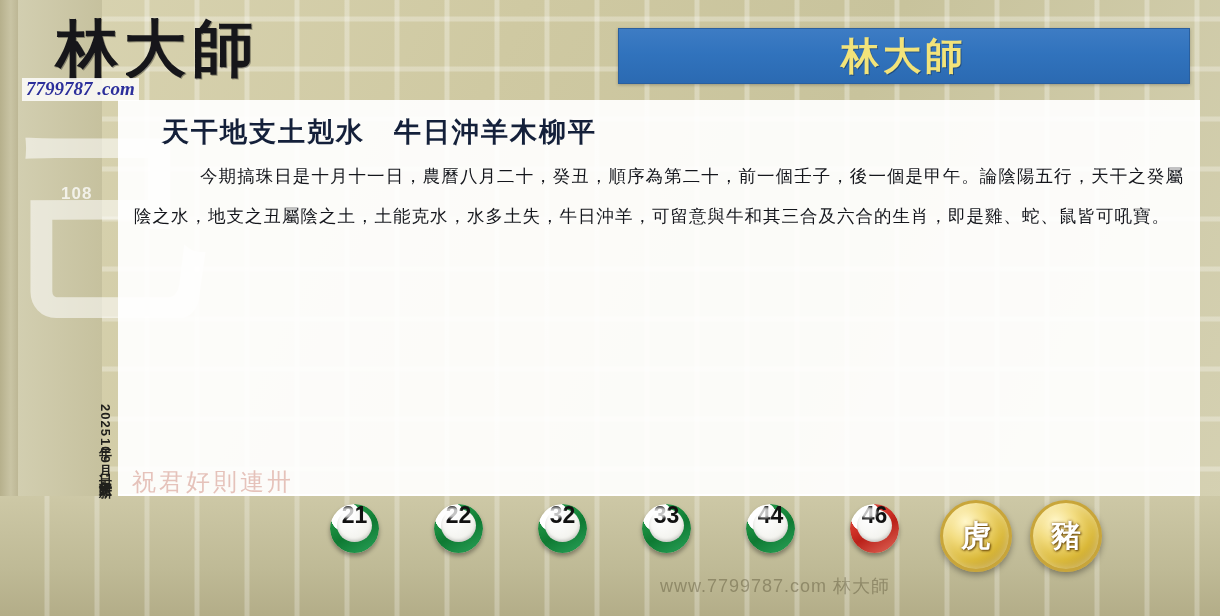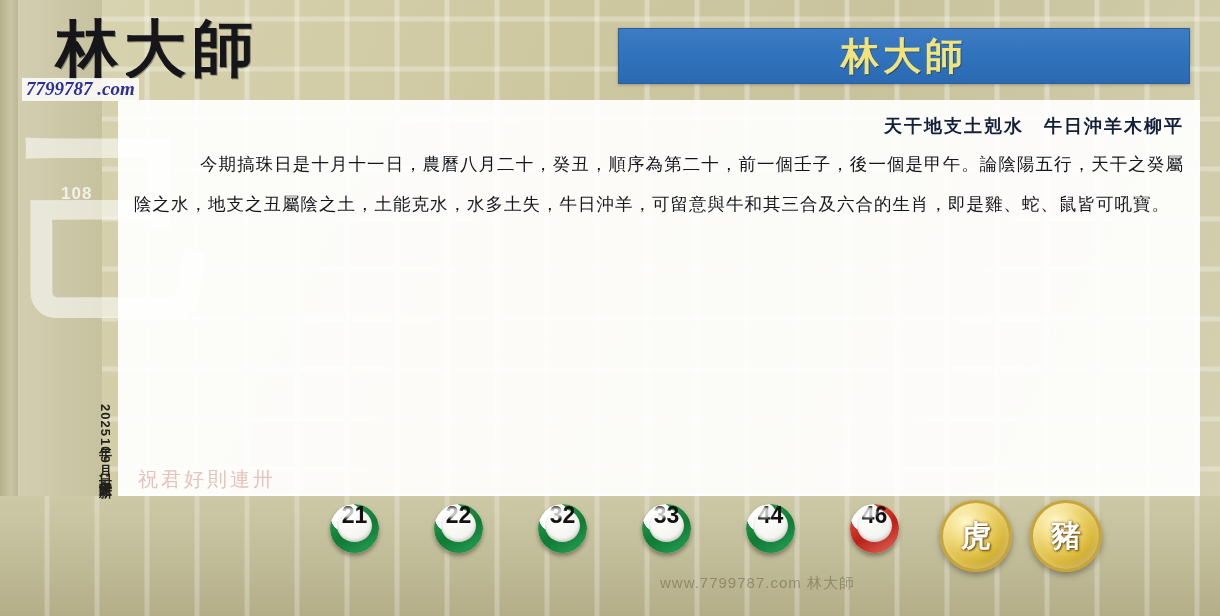--- a/index.html
+++ b/index.html
@@ -96,22 +96,22 @@
 
   
   #article {
     position: absolute; left: 118px; top: 100px;
     width: 1082px; height: 396px;
     background: rgba(255,255,255,0.93);
     padding: 6px 16px 0 16px;
   }
   #article-title {
     font-family: "DejaVu Serif", serif;
-    font-weight: 700; font-size: 18px; color: #14203a;
-    letter-spacing: 2px; text-align: right;
+    font-weight: 700; font-size: 27px; color: #14203a;
+    letter-spacing: 2px; text-align: left;
     margin: 8px 0 6px 28px;
     white-space: pre;
   }
   .para {
     font-family: "DejaVu Serif", serif;
     color: #14161c;
     text-align: justify;
   }
   #para-1 {
     font-size: 17.5px; line-height: 40px; letter-spacing: 1px;
@@ -127,23 +127,23 @@
   }
   .red-label {
     color: #d1202a; font-weight: 700; letter-spacing: 1px;
   }
   .red-label-faded {
     color: #d9717c; font-weight: 700; letter-spacing: 1px;
   }
 
   
   #scribble {
-    position: absolute; left: 138px; top: 466px;
+    position: absolute; left: 132px; top: 466px;
     font-family: "DejaVu Serif", serif;
-    font-size: 20px; color: #e2b9b0; letter-spacing: 3px;
+    font-size: 24px; color: #e2b9b0; letter-spacing: 3px;
     opacity: .85; white-space: nowrap;
   }
 
   
   #bottom-strip {
     position: absolute; left: 0; top: 496px; width: 1220px; height: 120px;
     background:
       repeating-linear-gradient(90deg,
         rgba(255,255,255,0.00) 0px,
         rgba(255,255,255,0.00) 44px,
@@ -203,21 +203,21 @@
     display: flex; align-items: center; justify-content: center;
     font-family: "DejaVu Serif", serif; font-weight: 700; font-size: 30px;
     color: #ffffff;
     text-shadow: 0 0 3px rgba(120,80,10,.9), 1px 1px 2px rgba(90,60,5,.9);
     box-shadow: 0 3px 6px rgba(0,0,0,.35), inset 0 0 10px rgba(255,255,255,.45);
   }
 
   
   #bottom-watermark {
     position: absolute; left: 660px; top: 574px;
-    font-family: "Liberation Sans", sans-serif; font-size: 15px;
+    font-family: "Liberation Sans", sans-serif; font-size: 18px;
     color: rgba(90,85,55,0.45); letter-spacing: 1px; white-space: nowrap;
   }
 
   
   #update-stamp {
     position: absolute; left: 92px; top: 404px;
     width: 26px; height: 200px;
     display: flex; align-items: flex-start; justify-content: center;
   }
   #update-stamp span {

